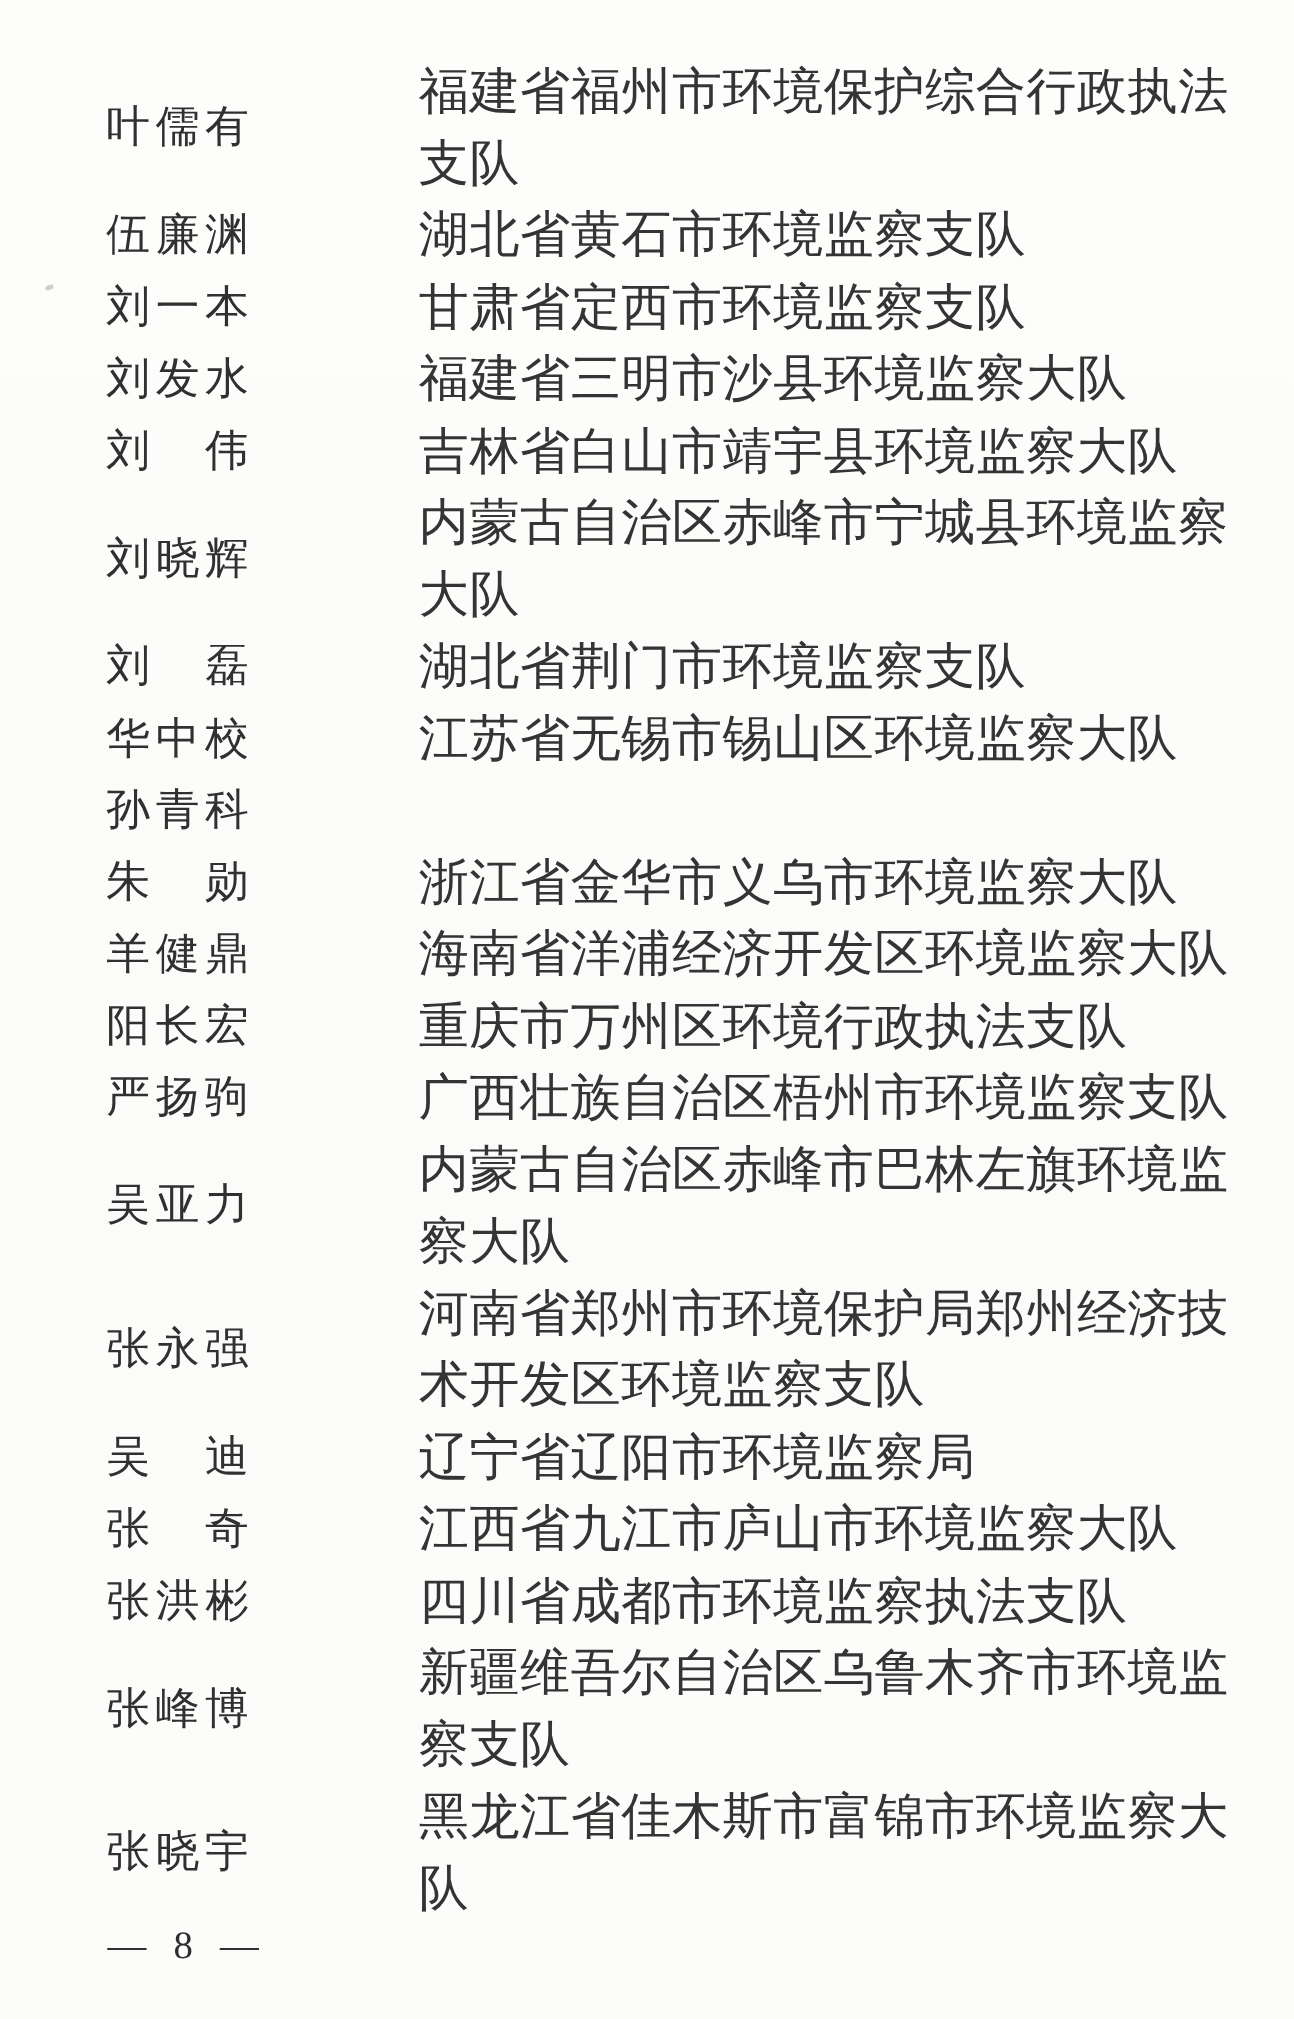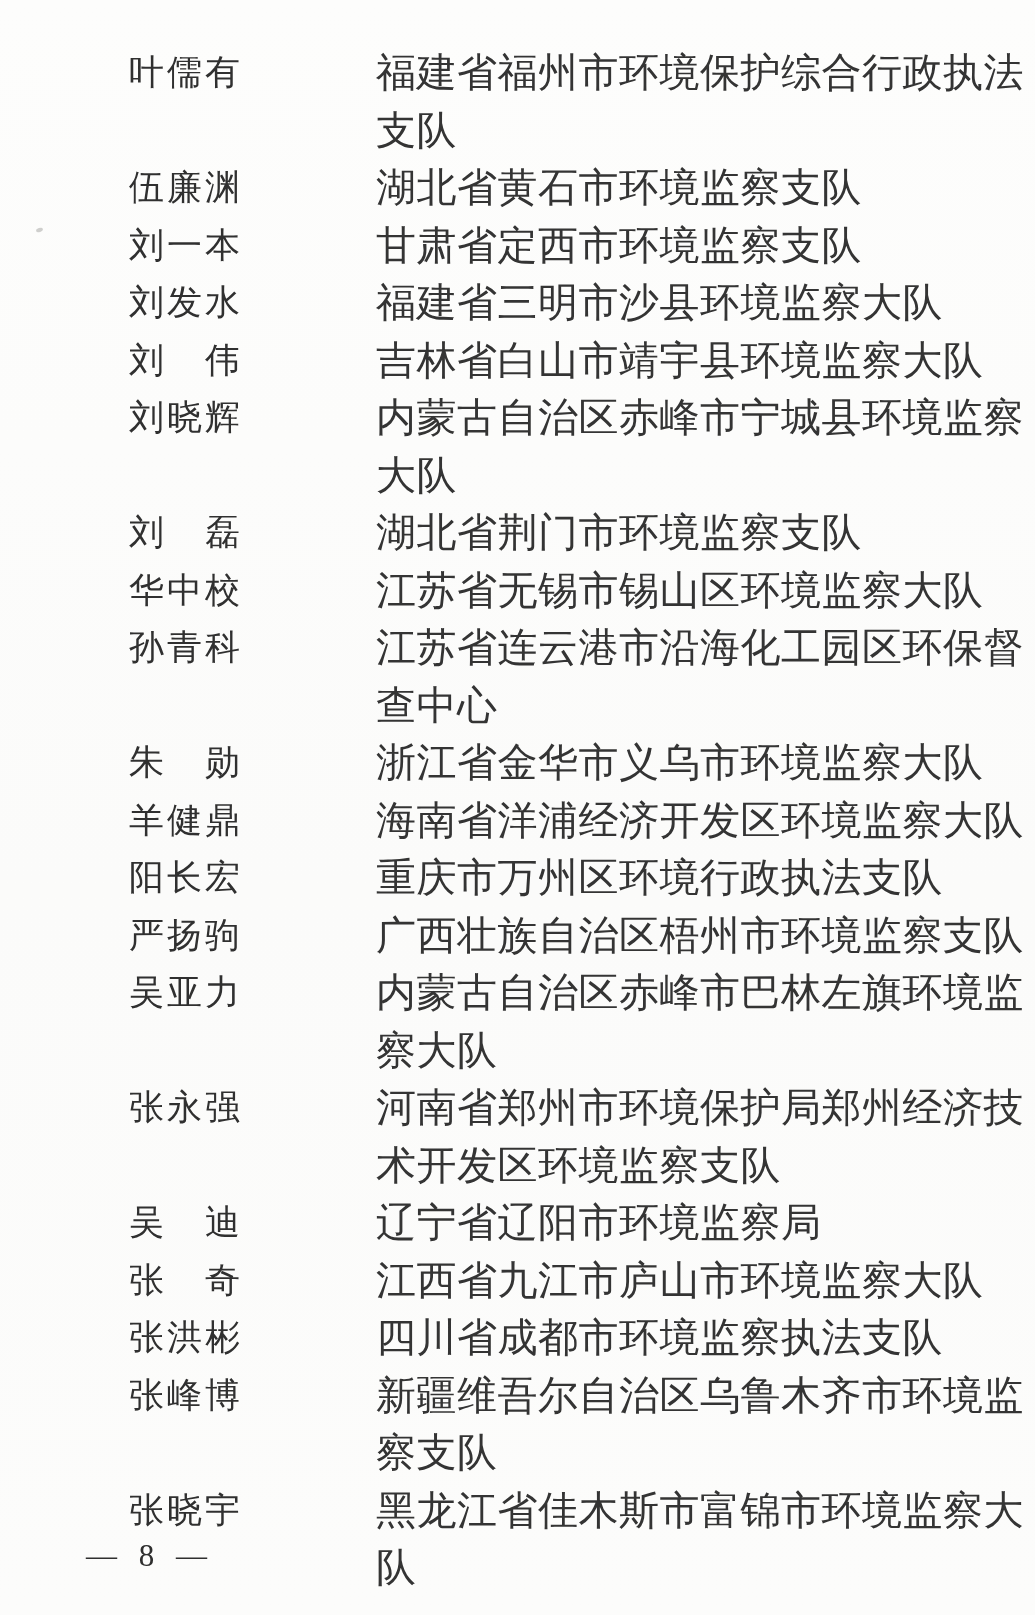--- a/index.html
+++ b/index.html
@@ -21,22 +21,21 @@
     background: linear-gradient(180deg, #fdfdfc 0%, #fbfbfa 55%, #fcfcfb 100%);
   }
   .rows {
     position: absolute;
     top: 44px;
     left: 0;
     width: 1035px;
   }
   .row {
     display: flex;
-    align-items: flex-start;
-    margin-left: 44px;
+    align-items: center;
   }
   .name {
     margin-left: 85px;
     width: 114px;
     font-size: 35px;
     line-height: 57.5px;
     text-align: justify;
     text-align-last: justify;
     text-justify: inter-character;
     color: #303030;
@@ -113,21 +112,20 @@
     </div>
 
     <div class="row">
       <div class="name">华中校</div>
       <div class="org">江苏省无锡市锡山区环境监察大队</div>
     </div>
 
 
     <div class="row">
       <div class="name">孙青科</div>
-      <div class="org">江苏省连云港市沿海化工园区环保督查中心</div>
     </div>
 
 
     <div class="row">
       <div class="name">朱勋</div>
       <div class="org">浙江省金华市义乌市环境监察大队</div>
     </div>
 
     <div class="row">
       <div class="name">羊健鼎</div>

